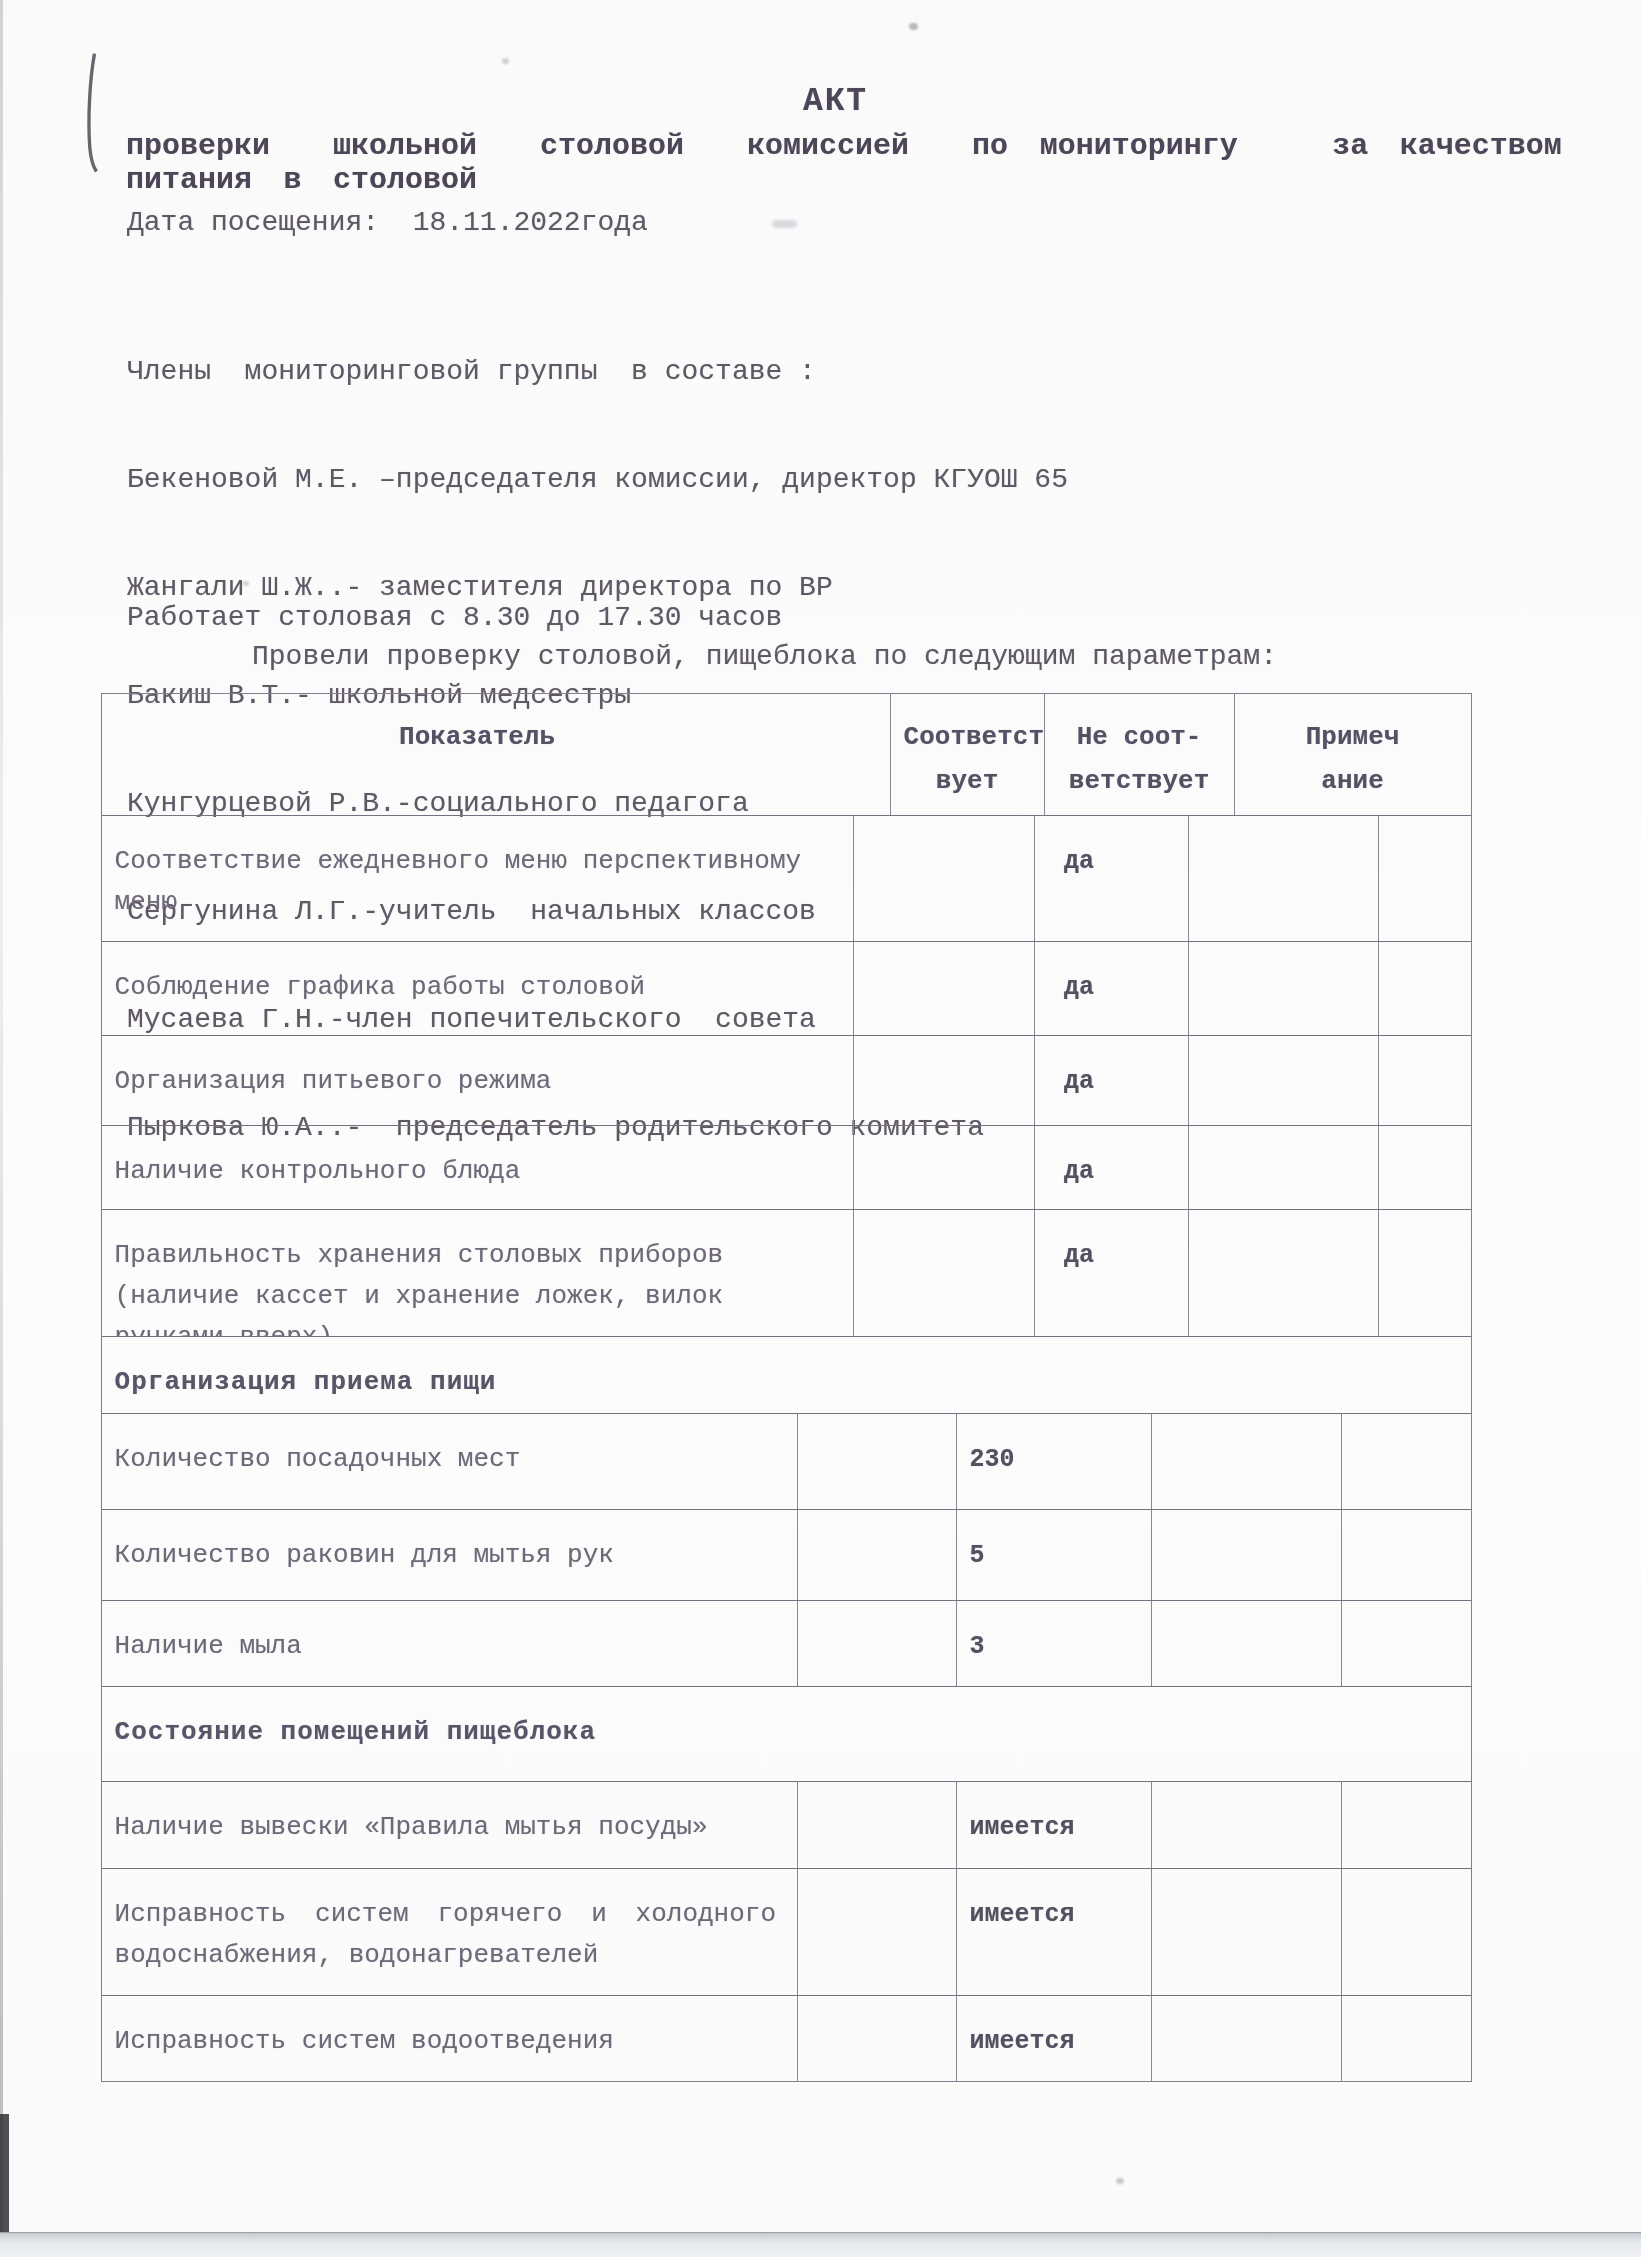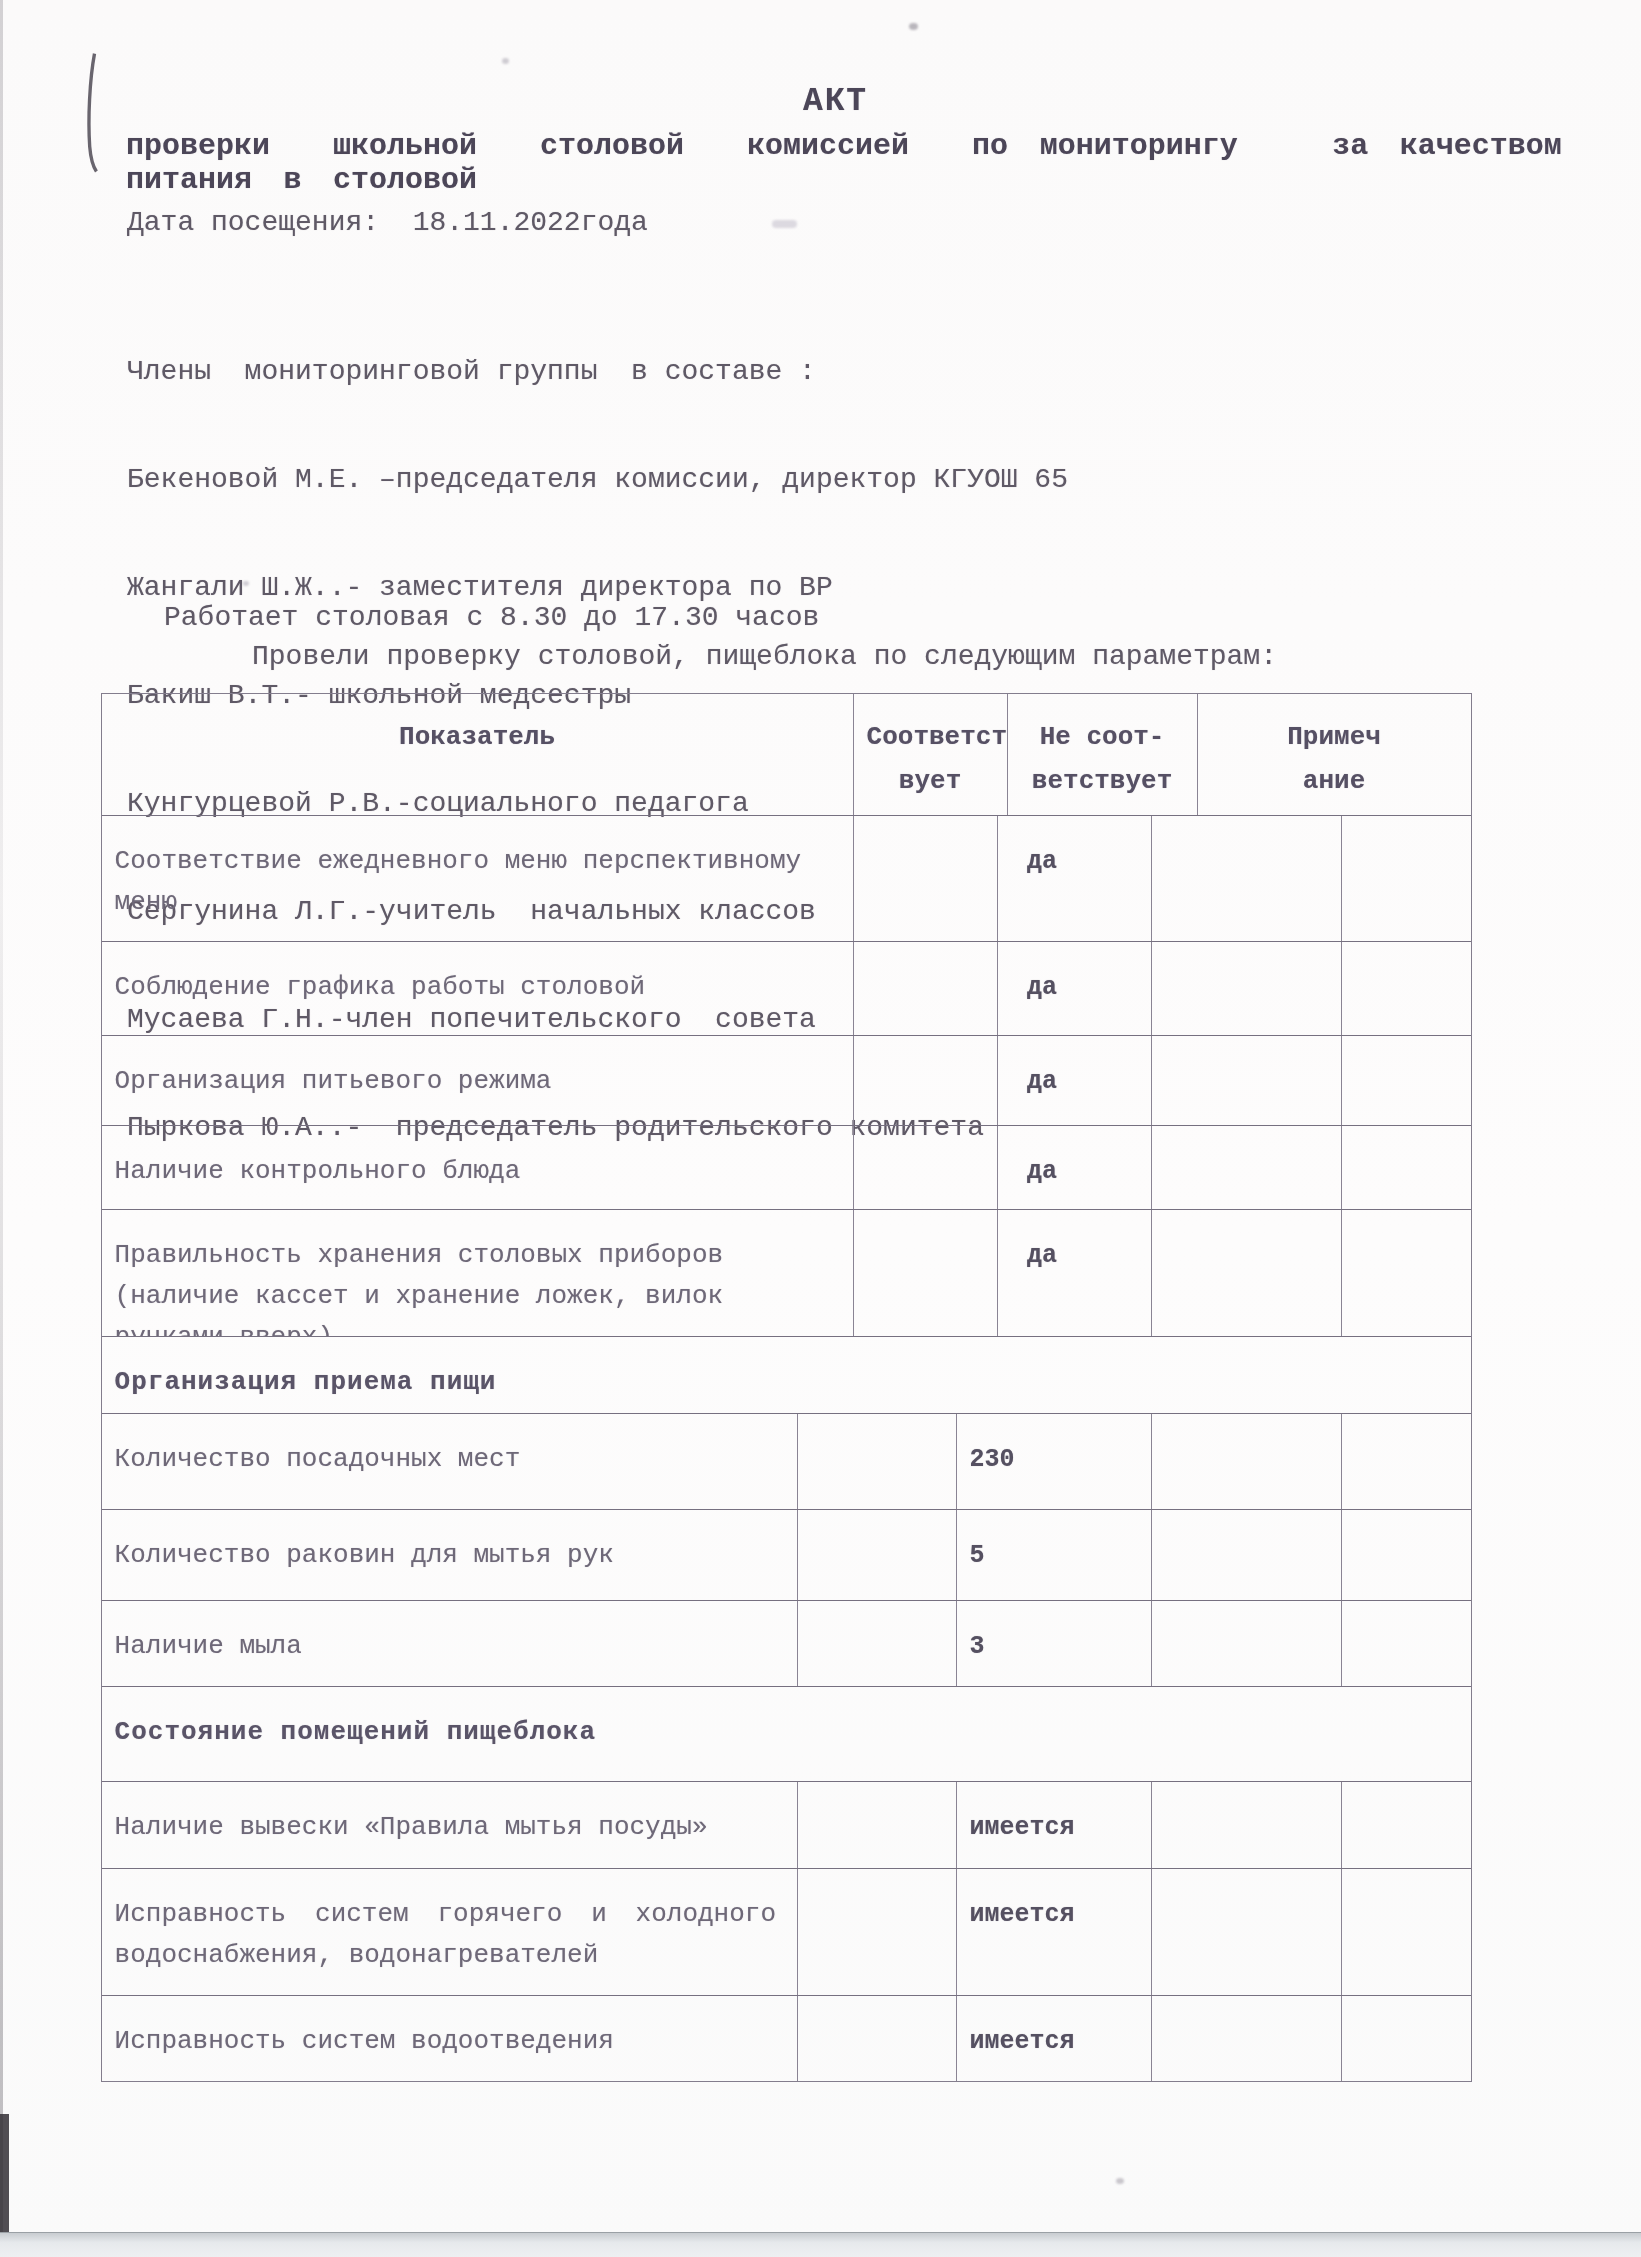--- a/index.html
+++ b/index.html
@@ -11,32 +11,32 @@
   }
   *{box-sizing:border-box;}
   .txt{position:absolute;white-space:pre-wrap;text-shadow:0 0 1px rgba(95,89,102,.35);}
   .title{left:126px;top:83px;width:1419px;text-align:center;font-size:33px;font-weight:bold;
          letter-spacing:1.9px;color:#4c4658;}
   .subtitle{left:126px;top:129px;width:1487px;font-size:30px;font-weight:bold;word-spacing:13.5px;
          color:#4c4658;}
   .dateline{left:127px;top:207px;font-size:28px;}
   .members{left:127px;top:282px;font-size:28px;line-height:36px;}
   .members div{white-space:pre-wrap;}
-  .hours{left:127px;top:602px;font-size:28px;margin-left:37px;}
+  .hours{left:127px;top:602px;font-size:28px;}
   .intro{left:235px;top:641px;font-size:28px;margin-left:17px;}
 
   
   .tbl{position:absolute;left:101px;top:693px;width:1371px;border:1.9px solid #837d8d;}
   .row{display:flex;border-top:1px solid #767080;}
   .row:first-child{border-top:none;}
   .cell{border-left:1px solid #8a8494;height:100%;padding:25px 13.5px 0 12.6px;
         font-size:26px;line-height:41px;overflow:hidden;}
   .cell:first-child{border-left:none;}
   
-  .cA1{width:751px;} .cA2{width:144px;} .cA3{width:154px;} .cA4{width:190px;} .cA5{flex:1;}
+  .cA1{width:751px;} .cA2{width:144px;} .cA3{width:154px;margin-left:37px;} .cA4{width:190px;} .cA5{flex:1;}
   
   .cB1{width:695px;} .cB2{width:159px;} .cB3{width:195px;} .cB4{width:190px;} .cB5{flex:1;}
   .hdr{white-space:pre-line;text-align:center;font-weight:bold;color:#565064;
        line-height:44px;padding-top:21px;text-shadow:0 0 1px rgba(86,80,100,.4);}
   .lbl{color:#6e6878;text-shadow:0 0 1px rgba(110,104,120,.35);}
   .val{font-weight:bold;color:#555061;padding-left:29px;font-size:25px;
        text-shadow:0 0 1px rgba(85,80,97,.4);}
   .valb{font-weight:bold;color:#555061;padding-left:12.6px;font-size:25px;
        text-shadow:0 0 1px rgba(85,80,97,.4);}
   .sec{font-weight:bold;color:#5a5468;letter-spacing:1px;width:100%;

